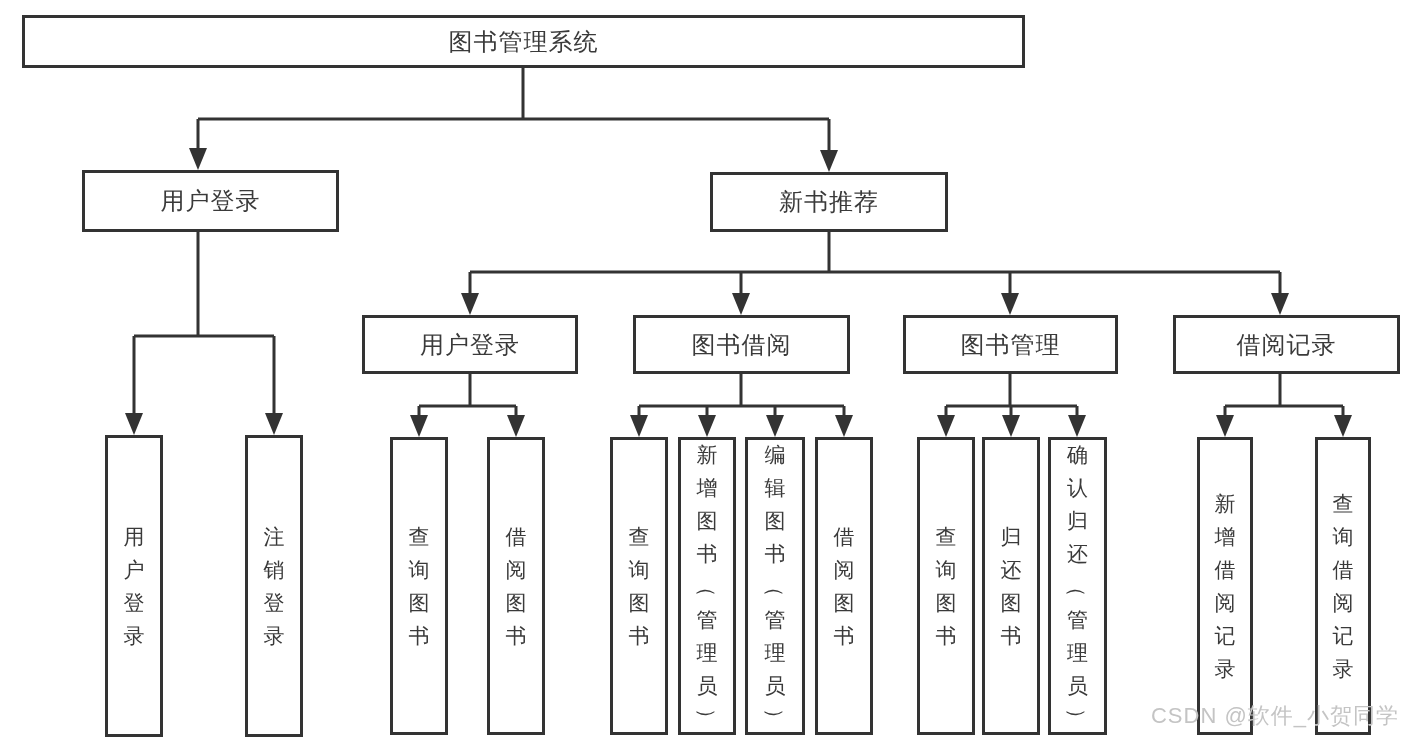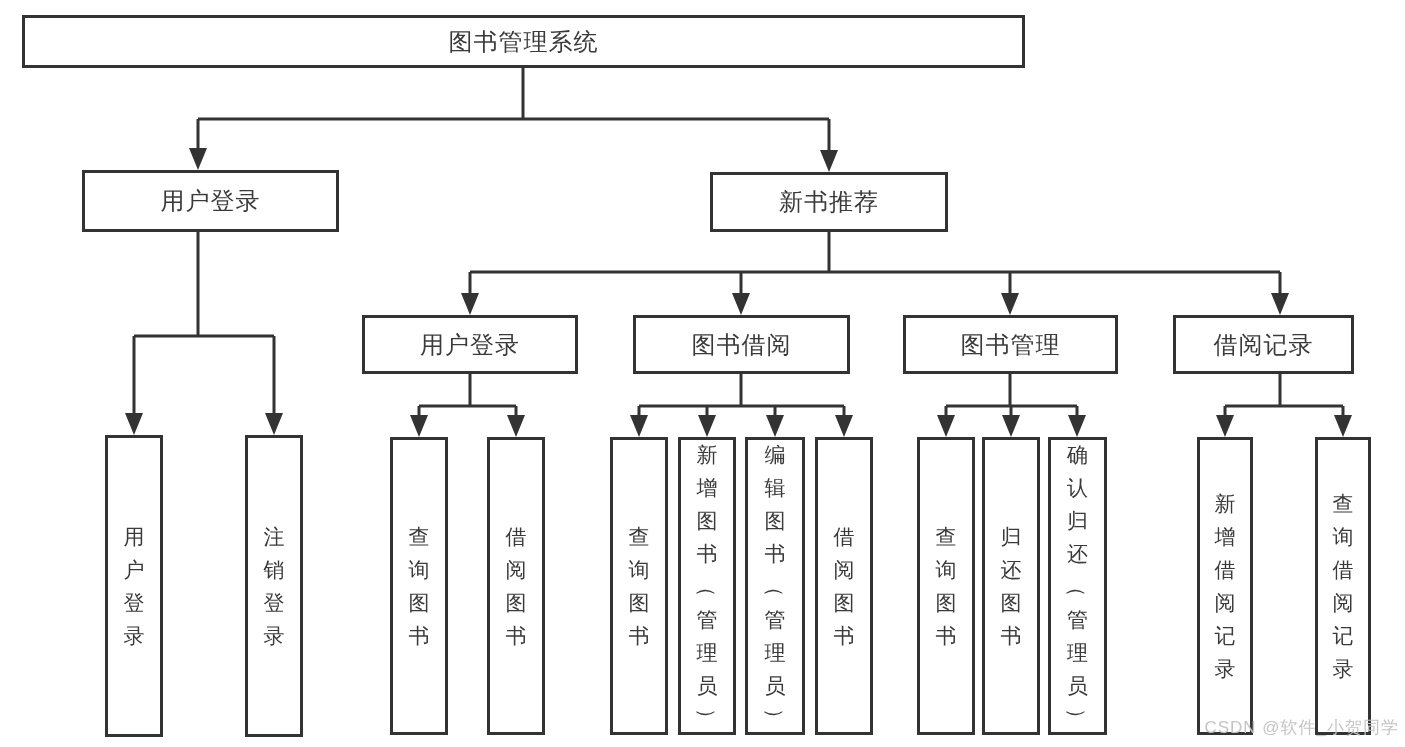--- a/index.html
+++ b/index.html
@@ -20,22 +20,22 @@
     border:3px solid var(--line);background:#ffffff;
     display:flex;align-items:center;justify-content:center;
   }
   .hlabel{font-size:24px;letter-spacing:1px;white-space:nowrap;}
   .leaf{flex-direction:column;}
   .vtext{display:flex;flex-direction:column;align-items:center;justify-content:center;}
   .vchar{display:block;height:33px;line-height:33px;width:100%;
          text-align:center;font-size:21px;}
   .vchar.rot{transform:rotate(90deg);}
   .watermark{
-    position:absolute;right:6px;bottom:8px;z-index:5;
-    font-size:17px;color:var(--wm);letter-spacing:1px;white-space:nowrap;text-align:right;
+    position:absolute;right:6px;bottom:16px;z-index:5;
+    font-size:22px;color:var(--wm);letter-spacing:1px;white-space:nowrap;text-align:right;
   }
 </style>
 </head>
 <body>
 
 <div class="stage">
 
   <svg class="wires" width="1405" height="747" viewBox="0 0 1405 747">
     <g stroke="currentColor" stroke-width="3" fill="none">
 
@@ -89,21 +89,21 @@
 
   <div class="box" style="left:362px;top:315px;width:216px;height:59px">
     <span class="hlabel">用户登录</span>
   </div>
   <div class="box" style="left:633px;top:315px;width:217px;height:59px">
     <span class="hlabel">图书借阅</span>
   </div>
   <div class="box" style="left:903px;top:315px;width:215px;height:59px">
     <span class="hlabel">图书管理</span>
   </div>
-  <div class="box" style="left:1173px;top:315px;width:181px;height:59px">
+  <div class="box" style="left:1173px;top:315px;width:227px;height:59px">
     <span class="hlabel">借阅记录</span>
   </div>
 
   <div class="box leaf" style="left:105px;top:435px;width:58px;height:302px">
     <div class="vtext">
         <span class="vchar">用</span>
         <span class="vchar">户</span>
         <span class="vchar">登</span>
         <span class="vchar">录</span>
       </div>

